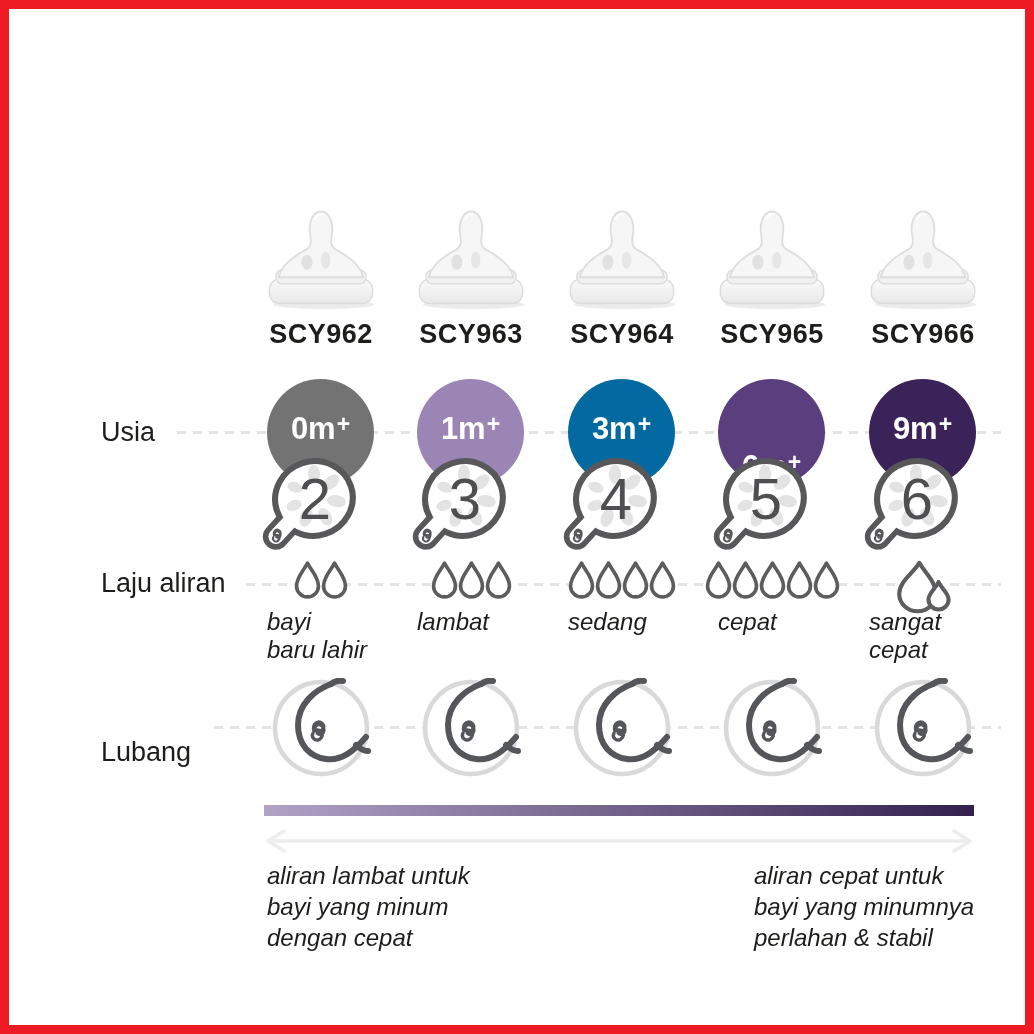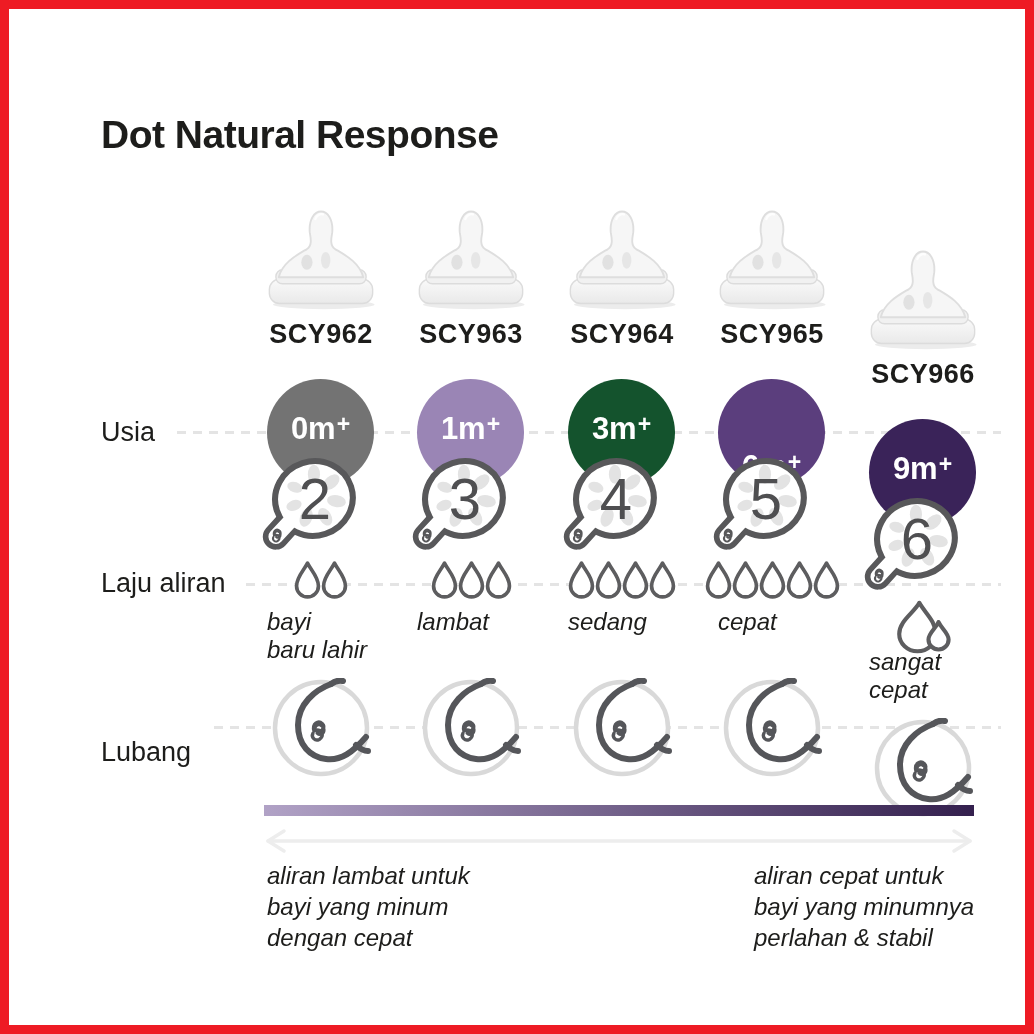--- a/index.html
+++ b/index.html
@@ -28,21 +28,21 @@
 
   .rowlabel{
     position:absolute;left:92px;z-index:2;
     font-size:27px;font-weight:400;color:#1d1d1b;background:#fff;padding-right:8px;
   }
   #rowlabel-age{top:408px;}
   #rowlabel-flow{top:559px;}
   #rowlabel-hole{top:728px;}
 
   .col{position:absolute;top:0;bottom:0;width:150px;z-index:2;}
-  #col-0{left:237px;} #col-1{left:387px;} #col-2{left:538px;} #col-3{left:688px;} #col-4{left:839px;margin-top:40px;}
+  #col-0{left:237px;} #col-1{left:387px;} #col-2{left:538px;} #col-3{left:688px;} #col-4{left:839px;}
 
   .photo{position:absolute;left:3px;top:195px;}
   .code{
     position:absolute;left:0;top:310px;width:100%;
     text-align:center;font-size:27px;font-weight:600;color:#1d1d1b;letter-spacing:0.5px;
   }
   .age-circle{
     position:absolute;left:21px;top:370px;width:107px;height:107px;border-radius:50%;
     display:flex;align-items:center;justify-content:center;z-index:2;
   }
@@ -75,21 +75,20 @@
   .footer span{display:block;}
   #footer-left{left:258px;}
   #footer-right{left:745px;}
   .symdefs{position:absolute;width:0;height:0;overflow:hidden;}
 </style>
 </head>
 <body>
 
 <div class="frame" style="border-color: rgb(238, 27, 36);">
 
-  <h1 class="title">Dot Natural Response</h1>
 
   <div class="dash" id="dash-age"></div>
   <div class="dash" id="dash-flow"></div>
   <div class="dash" id="dash-hole"></div>
 
   <div class="rowlabel" id="rowlabel-age">Usia</div>
   <div class="rowlabel" id="rowlabel-flow">Laju aliran</div>
   <div class="rowlabel" id="rowlabel-hole">Lubang</div>
 
   <section class="col" id="col-0">
@@ -155,21 +154,21 @@
     <div class="hole"><svg width="100" height="100" viewBox="0 0 100 100">
           <use href="#sym-hole"></use>
         </svg></div>
   </section>
 
   <section class="col" id="col-2">
     <svg class="photo" width="144" height="108" viewBox="0 0 150 115">
         <use href="#sym-teat-photo"></use>
       </svg>
     <div class="code">SCY964</div>
-    <div class="age-circle" style="background: #14532d;">
+    <div class="age-circle" style="background: #0369a1;">
       <span class="age-text"><span>3m</span><span class="plus">+</span></span>
     </div>
     <div class="teat-icon">
       <svg width="104" height="102" viewBox="0 0 120 115">
           <use href="#sym-teat-section"></use>
         </svg>
       <span class="flow-num">4</span>
     </div>
     <div class="drops">
         <svg viewBox="0 0 34 44" width="31" height="41">

